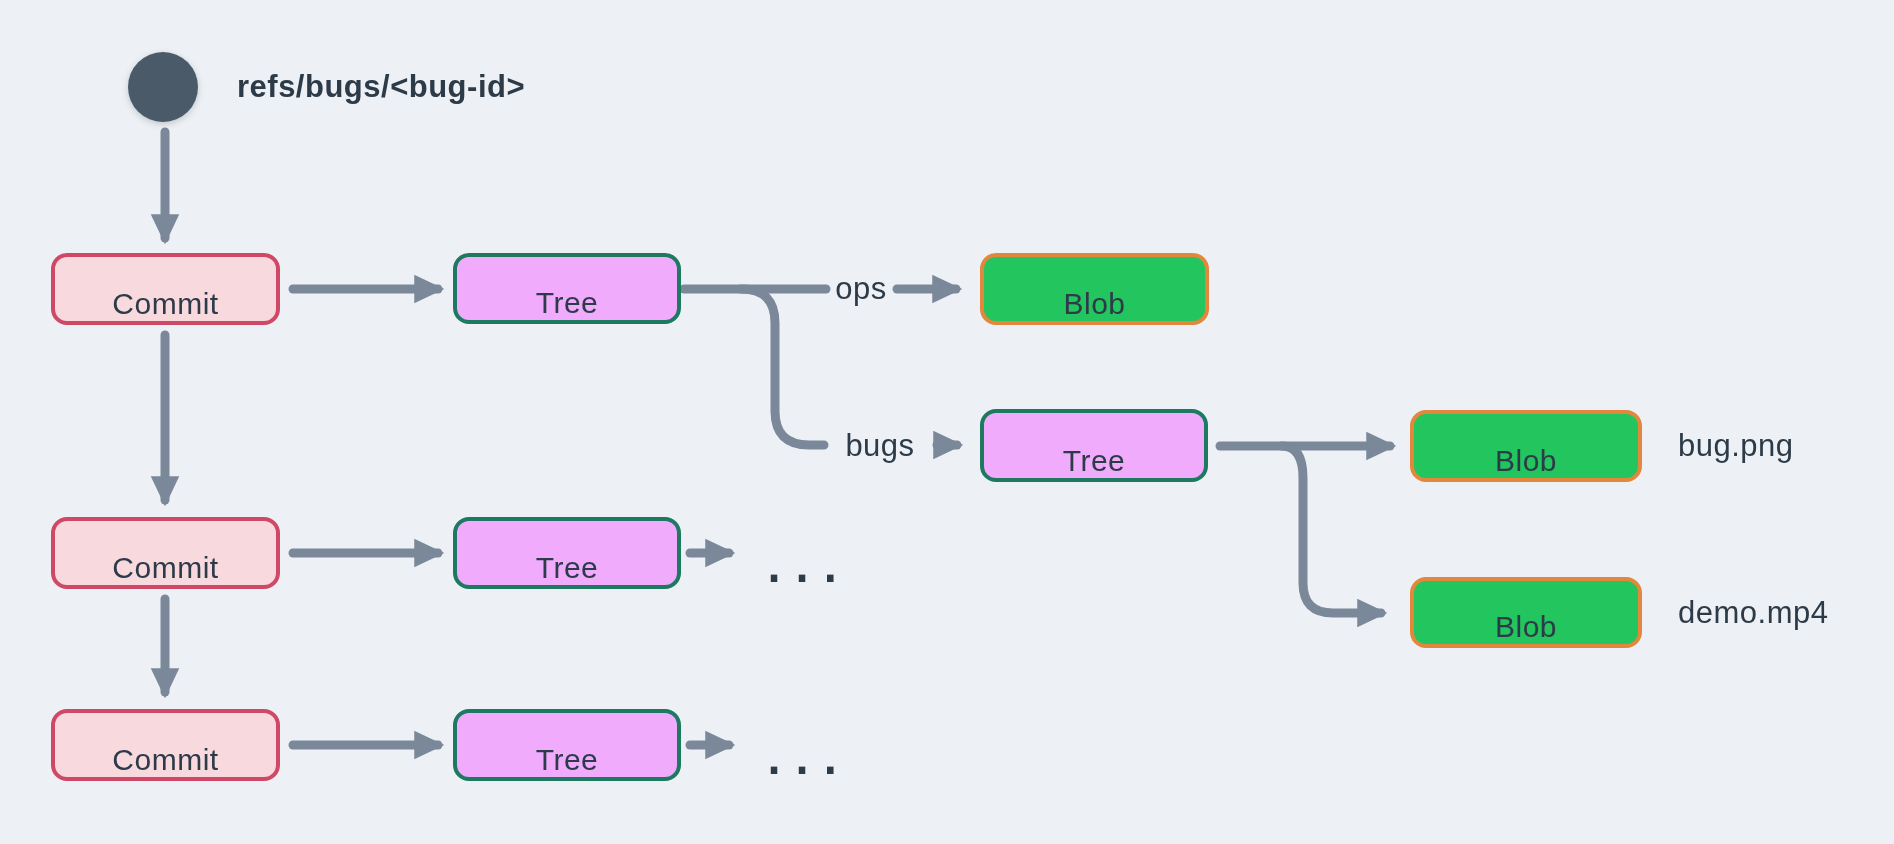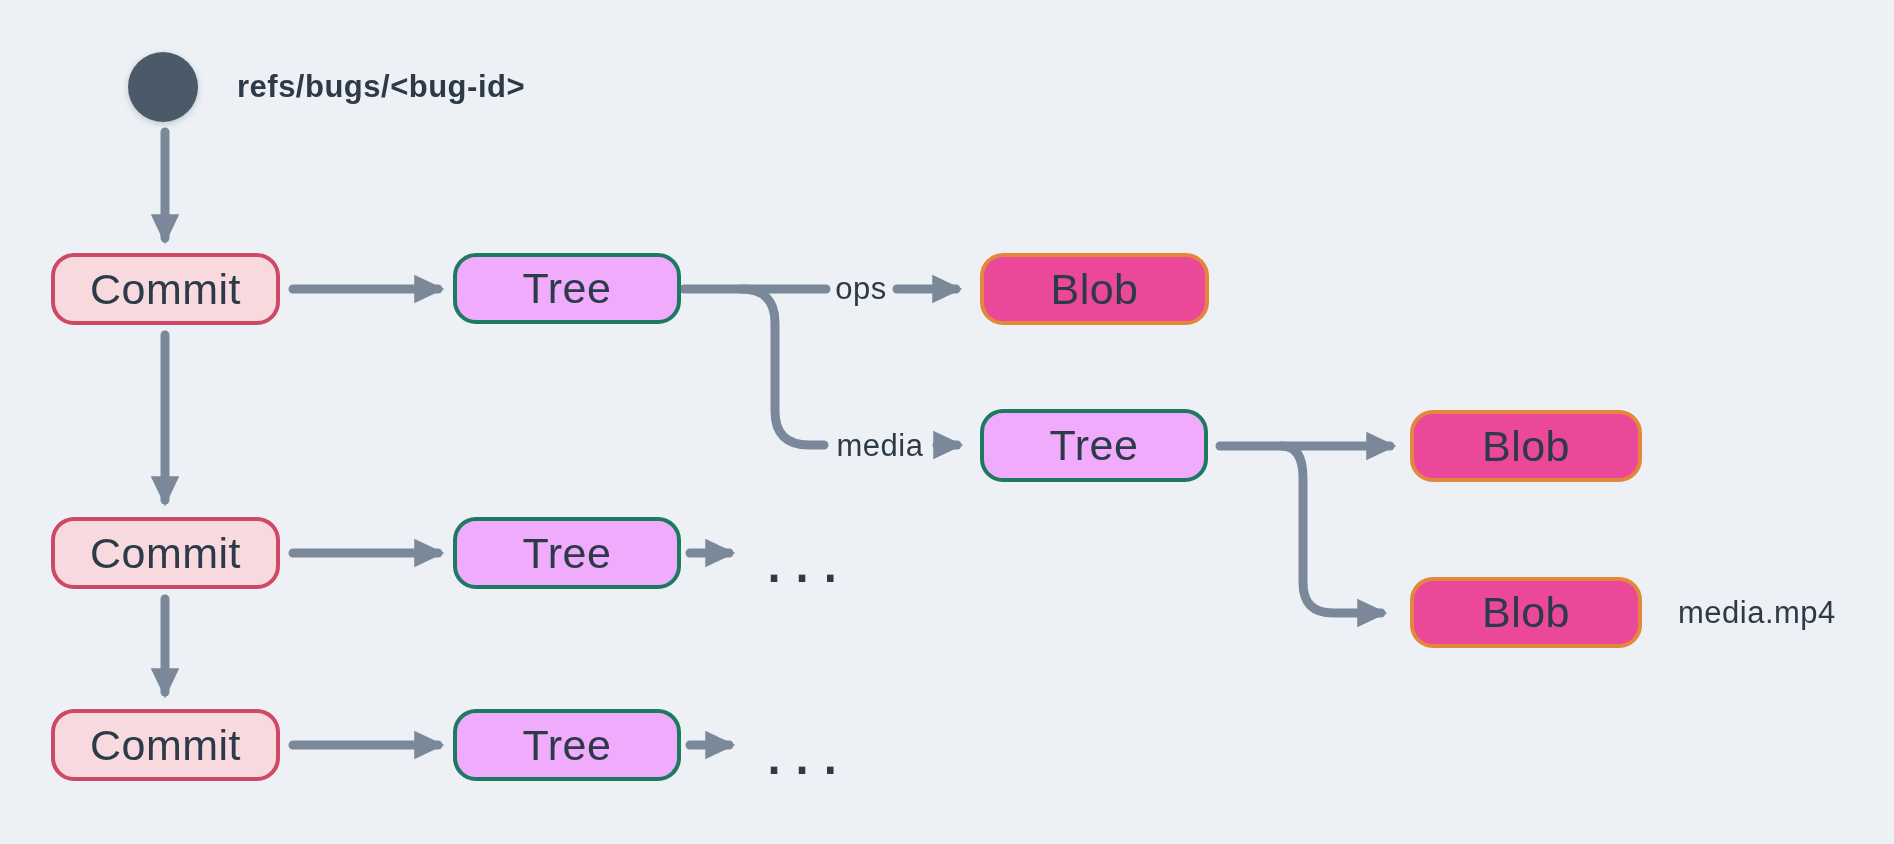--- a/index.html
+++ b/index.html
@@ -12,32 +12,32 @@
     overflow: hidden;
   }
   .connector-layer {
     position: absolute;
     left: 0; top: 0;
     width: 1894px; height: 844px;
   }
   .node {
     position: absolute;
     display: flex;
-    align-items: center;
+    align-items: flex-end;
     justify-content: center;
-    border-radius: 23px;
+    border-radius: 16px;
     border: 4px solid;
     box-sizing: border-box;
-    font-size: 43px;
+    font-size: 30px;
     color: #2d3b49;
     letter-spacing: 0.5px;
   }
   .commit { background: #f8d9de; border-color: #cf4866; }
   .tree   { background: #f0abfc; border-color: #1d7a60; }
-  .blob   { background: #ec4899; border-color: #e2873c; }
+  .blob   { background: #22c55e; border-color: #e2873c; }
   .ref-circle {
     position: absolute;
     width: 70px; height: 70px;
     border-radius: 50%;
     background: #4b5a69;
     box-shadow: 0 2px 6px rgba(60,70,85,0.25);
   }
   .side-label {
     position: absolute;
     display: flex;
@@ -117,20 +117,21 @@
     <span>Blob</span>
   </div>
   <div class="node blob" style="left:1410px; top:410px; width:232px; height:72px;">
     <span>Blob</span>
   </div>
   <div class="node blob" style="left:1410px; top:577px; width:232px; height:71px;">
     <span>Blob</span>
   </div>
 
   <div class="side-label center-text" style="left:830px; top:253px; width:62px; height:72px;">ops</div>
-  <div class="side-label center-text" style="left:830px; top:409px; width:100px; height:73px;">media</div>
+  <div class="side-label center-text" style="left:830px; top:409px; width:100px; height:73px;">bugs</div>
 
-  <div class="side-label" style="left:1678px; top:577px; height:71px;">media.mp4</div>
+  <div class="side-label" style="left:1678px; top:410px; height:72px;">bug.png</div>
+  <div class="side-label" style="left:1678px; top:577px; height:71px;">demo.mp4</div>
 
   <div class="ellipsis" style="left:762px; top:548px;">...</div>
   <div class="ellipsis" style="left:762px; top:740px;">...</div>
 
 </div>
 
 </body></html>

